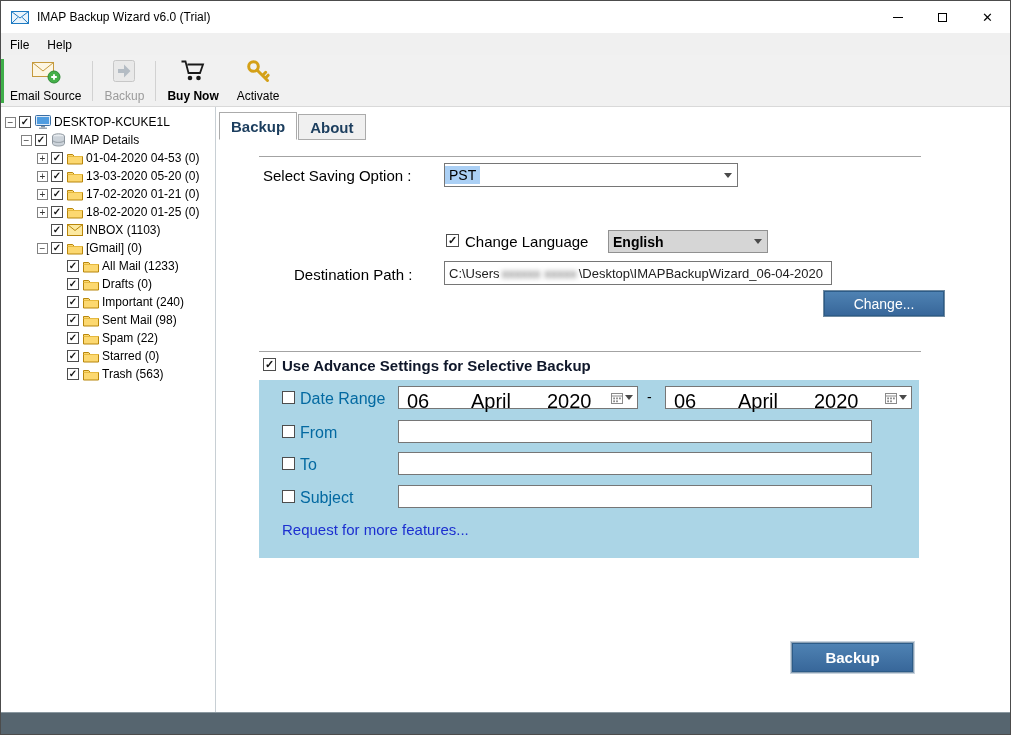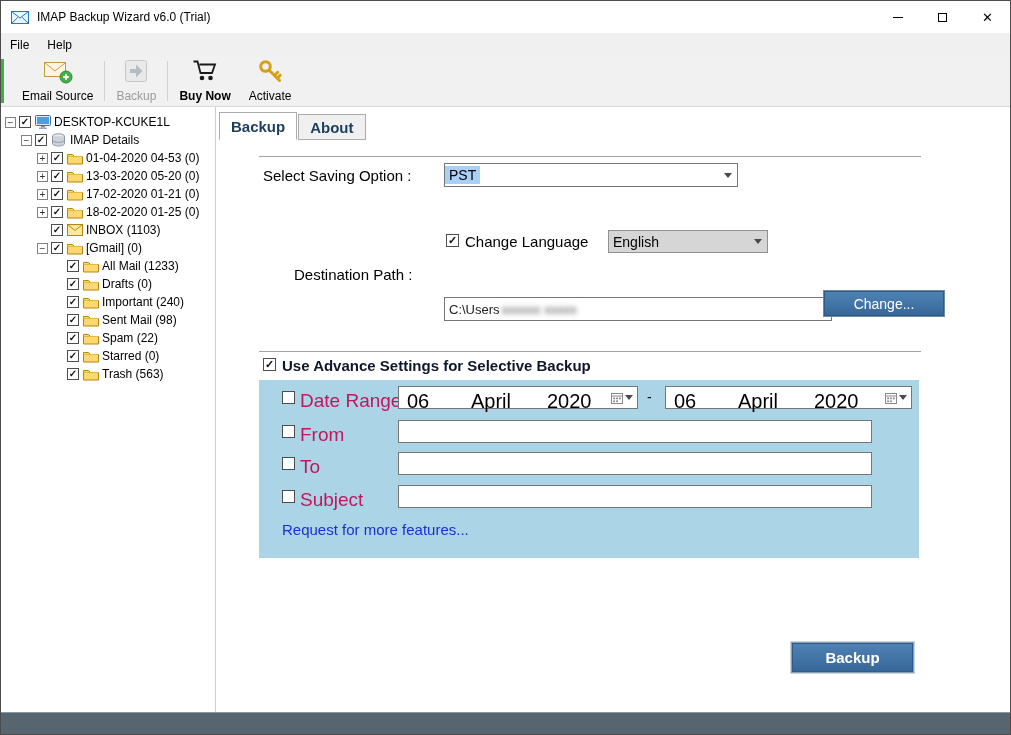--- a/index.html
+++ b/index.html
@@ -19,21 +19,21 @@
   .glyph-close { font-size: 13px; line-height: 1; color: #000; }
 
   
   #menubar { position: absolute; top: 32px; left: 0; width: 100%; height: 22px;
              background: #f0f0f0; display: flex; align-items: flex-end; font-size: 12px; }
   .menu-item { padding: 3px 9px; color: #000; }
 
   
   #toolbar { position: absolute; top: 54px; left: 0; width: 100%; height: 52px;
              background: #f1f1f1; border-bottom: 1px solid #d9d9d9;
-             display: flex; align-items: center; padding-left: 12px; }
+             display: flex; align-items: center; padding-left: 0; }
   .tb-accent { position: absolute; left: 0; top: 4px; width: 3px; height: 44px; background: #3fae49; }
   .tb-item { display: flex; flex-direction: column; align-items: center; justify-content: center;
              padding: 2px 9px; height: 48px; font-size: 12px; gap: 2px; }
   .tb-label { white-space: nowrap; color: #000; }
   .tb-item.disabled .tb-label { color: #9b9b9b; }
   .tb-item.emph .tb-label { font-weight: bold; }
   .tb-sep { width: 1px; height: 40px; background: #d2d2d2; margin: 0 2px; }
 
   
   #treepanel { position: absolute; left: 0; top: 106px; bottom: 22px; width: 215px;
@@ -69,46 +69,46 @@
   #lbl-saving { left: 46px; top: 60px; }
   #lbl-dest  { left: 77px; top: 159px; }
   #lbl-lang  { left: 248px; top: 126px; }
 
   .combo { position: absolute; background: #fff; border: 1px solid #767676;
            display: flex; align-items: center; }
   .combo-text { font-size: 14px; padding-left: 4px; color: #000; }
   #combo-pst { left: 227px; top: 56px; width: 294px; height: 24px; }
   #combo-pst .combo-text { background: #abd0f5; padding: 1px 4px; }
   #combo-lang { left: 391px; top: 123px; width: 160px; height: 23px; background: #d6d6d6; border-color: #919191; }
-  #combo-lang .combo-text { font-weight: normal; text-align: center; }
+  #combo-lang .combo-text { font-weight: bold; text-align: center; }
   .combo-arrow { margin-left: auto; width: 18px; align-self: stretch;
                  display: flex; justify-content: center; align-items: center; }
   .tri { width: 0; height: 0; border-left: 4px solid transparent;
          border-right: 4px solid transparent; border-top: 5px solid #4a4a4a; }
 
   #chk-lang { position: absolute; left: 229px; top: 127px; }
   #chk-adv  { position: absolute; left: 46px; top: 251px; }
   #lbl-adv  { left: 65px; top: 250px; font-weight: bold; color: #0f172a; }
 
   #dest-field { position: absolute; left: 227px; top: 154px; width: 388px; height: 24px;
                 background: #fff; border: 1px solid #767676; font-size: 13px; color: #222;
-                display: flex; align-items: center; padding: 0 4px; overflow: hidden; white-space: nowrap; margin-top: 36px; }
+                display: flex; align-items: center; padding: 0 4px; overflow: hidden; white-space: nowrap; }
   .blurred { filter: blur(2.5px); color: #555; margin: 0 2px; }
 
   .btn-blue { position: absolute; background: linear-gradient(#4f83b4, #376699); color: #fff;
               border: 1px solid #6f8aa1; box-shadow: inset 0 0 0 1px #2d5c88;
               font-family: inherit; font-size: 14px;
               display: flex; align-items: center; justify-content: center; cursor: default; }
   #btn-change { left: 571px; top: 183px; width: 122px; height: 27px; margin-left: 35px; }
   #btn-backup { left: 574px; top: 535px; width: 123px; height: 31px; font-size: 15px; font-weight: bold;
                 border: 1px solid #8ba0b4; box-shadow: inset 0 0 0 1px #2d5c88, 0 0 0 1px #c9d4de; }
 
   
   #panel { position: absolute; left: 42px; top: 273px; width: 660px; height: 178px; background: #abd5e6; }
-  .panel-label { position: absolute; font-size: 19px; color: #be185d; white-space: nowrap; }
+  .panel-label { position: absolute; font-size: 16px; color: #0369a1; white-space: nowrap; }
   #chk-daterange { position: absolute; left: 23px; top: 11px; }
   #lbl-daterange { left: 41px; top: 10px; }
   .datebox { position: absolute; background: #fff; border: 1px solid #767676; font-size: 20px; }
   #date1 { left: 139px; top: 6px; width: 240px; height: 23px; }
   #date2 { left: 406px; top: 6px; width: 247px; height: 23px; }
   .d-day   { position: absolute; left: 8px;   top: 3px; }
   .d-month { position: absolute; left: 72px;  top: 3px; }
   .d-year  { position: absolute; left: 148px; top: 3px; }
   .dp-btn { position: absolute; right: 2px; top: 2px; bottom: 2px;
             display: flex; align-items: center; gap: 2px; padding: 0 2px; background: #fff; }
@@ -432,20 +432,21 @@
       <span class="combo-text">English</span>
       <span class="combo-arrow">
           <span class="tri"></span>
         </span>
     </div>
 
     <span class="form-label" id="lbl-dest">Destination Path :</span>
     <div id="dest-field">
       <span>C:\Users </span>
       <span class="blurred">xxxxxx xxxxx</span>
+      <span>\Desktop\IMAPBackupWizard_06-04-2020</span>
     </div>
     <button class="btn-blue" id="btn-change">Change...</button>
 
     <div class="sep" id="sep2"></div>
 
     <span class="cb checked" id="chk-adv">
         <span class="tick">✓</span>
       </span>
     <span class="form-label" id="lbl-adv">Use Advance Settings for Selective Backup</span>
 

